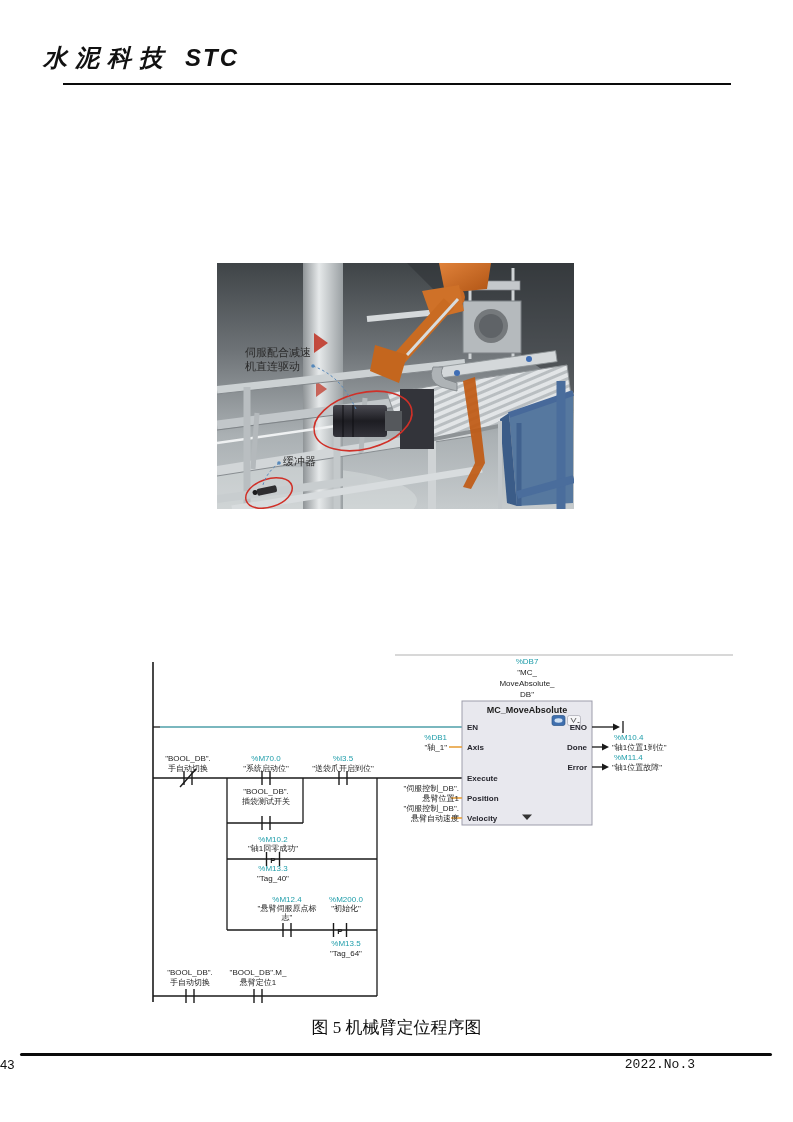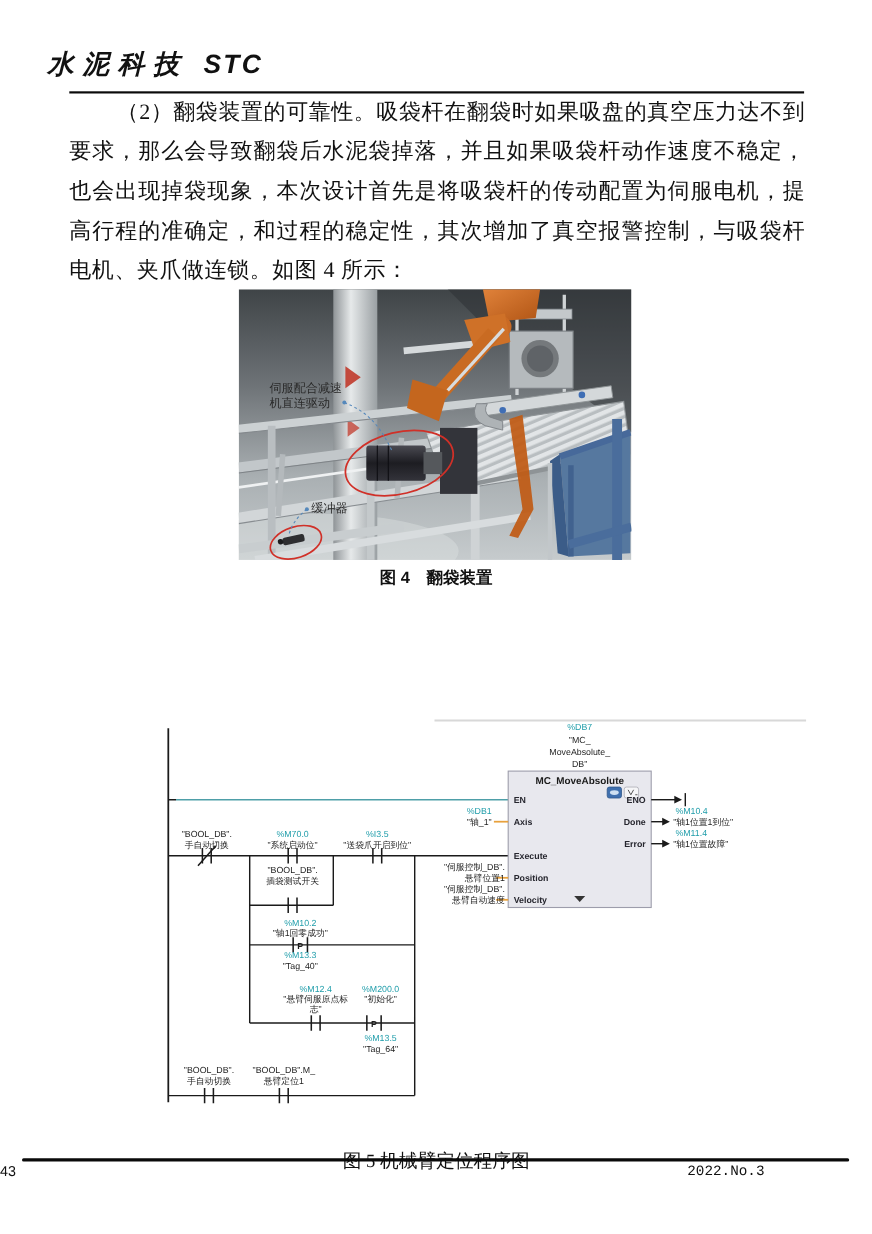--- a/index.html
+++ b/index.html
@@ -7,42 +7,41 @@
         font-family:"Liberation Serif",serif;color:#111;overflow:hidden;}
   .header-title{position:absolute;top:42px;left:0;width:100%;text-align:left;
         font-size:24px;font-weight:600;letter-spacing:8px;font-style:italic;margin-left:43px;}
   .header-title .abbr{font-family:"Liberation Sans",sans-serif;letter-spacing:2px;font-style:italic;}
   .rule{position:absolute;background:#0a0a0a;}
   .para{position:absolute;left:63px;width:669px;font-size:20px;line-height:36px;
         text-align:justify;text-indent:2.15em;letter-spacing:0.5px;}
   .fig{position:absolute;}
   .caption-bold{position:absolute;left:0;width:100%;text-align:center;
         font-family:"Liberation Sans",sans-serif;font-weight:bold;font-size:15px;}
-  .caption-serif{position:absolute;left:0;width:100%;text-align:center;font-size:17px;margin-top:28px;}
+  .caption-serif{position:absolute;left:0;width:100%;text-align:center;font-size:17px;}
   .footer-page{position:absolute;top:1057px;left:0;width:100%;text-align:left;
         font-family:"Liberation Sans",sans-serif;font-size:13px;}
   .footer-issue{position:absolute;top:1057px;right:98px;
         font-family:Liberation Mono, monospace;font-size:13px;}
   svg text{font-family:"Liberation Sans",sans-serif;}
   .lad{font-size:8px;fill:#1d1d1d;}
   .lad-teal{font-size:8px;fill:#1f9daa;}
   .lad-param{font-size:8px;font-weight:600;fill:#26262e;}
   .photo-label{font-size:11px;fill:#2a2a2a;}
 </style>
 </head>
 <body>
 
 <div class="page">
 
   <div class="header-title">
     <span>水泥科技</span><span> </span><span class="abbr">STC</span>
   </div>
   <div class="rule" style="top:83px;left:63px;width:668px;height:2px;"></div>
 
-  <div class="para" style="top:84px;">（2）翻袋装置的可靠性。吸袋杆在翻袋时如果吸盘的真空压力达不到要求，那么会导致翻袋后水泥袋掉落，并且如果吸袋杆动作速度不稳定，也会出现掉袋现象，本次设计首先是将吸袋杆的传动配置为伺服电机，提高行程的准确定，和过程的稳定性，其次增加了真空报警控制，与吸袋杆电机、夹爪做连锁。如图 4 所示：</div>
 
   <svg class="fig" style="top:263px;left:217px;" width="357" height="246" viewBox="0 0 357 246">
     <defs>
       <linearGradient id="bgG" x1="0" y1="0" x2="0" y2="1">
         <stop offset="0" stop-color="#3f4447"></stop>
           <stop offset="0.35" stop-color="#6d7276"></stop>
         <stop offset="0.7" stop-color="#aab0b3"></stop>
           <stop offset="1" stop-color="#c6cbcd"></stop>
       </linearGradient>
       <linearGradient id="pillarG" x1="0" y1="0" x2="1" y2="0">
@@ -155,21 +154,20 @@
       <path d="M96 103 C 120 112, 130 128, 139 146" fill="none" stroke="#5588bb" stroke-width="1" stroke-dasharray="2.5,2.5"></path>
       <circle cx="96" cy="103" r="1.8" fill="#5588bb"></circle>
     </g>
     <g>
       <text class="photo-label" x="66" y="202">缓冲器</text>
       <path d="M62 200 C 54 206, 48 214, 46 222" fill="none" stroke="#5588bb" stroke-width="1" stroke-dasharray="2.5,2.5"></path>
       <circle cx="62" cy="200" r="1.8" fill="#5588bb"></circle>
     </g>
   </svg>
 
-  <div class="caption-bold" style="top:516px;">图 4　翻袋装置</div>
 
 
   <svg class="fig" style="top:650px;left:63px;" width="670" height="362" viewBox="0 0 670 362">
     <line x1="332" y1="5" x2="670" y2="5" stroke="#d8d8d8" stroke-width="2"></line>
 
     <g stroke="#1a1a1a" stroke-width="1.3">
       <line x1="90" y1="12" x2="90" y2="352" stroke-width="1.6"></line>
       <line x1="90" y1="77" x2="97" y2="77"></line>
       <line x1="90" y1="128" x2="399" y2="128"></line>
       <line x1="164" y1="128" x2="164" y2="280"></line>

